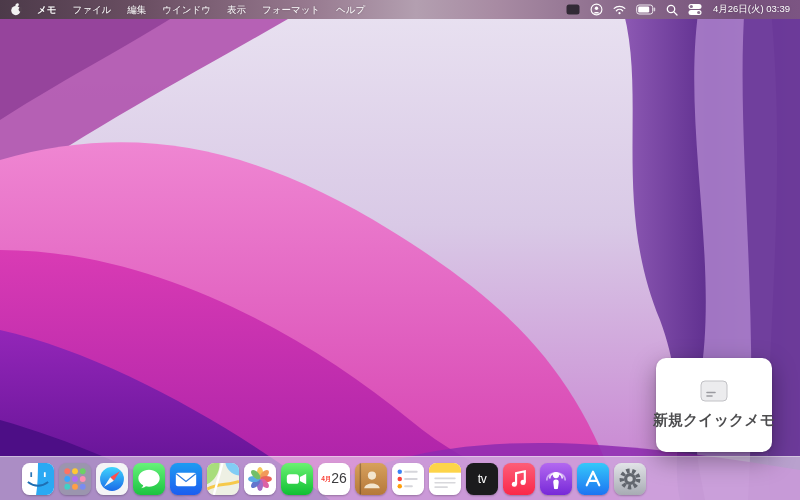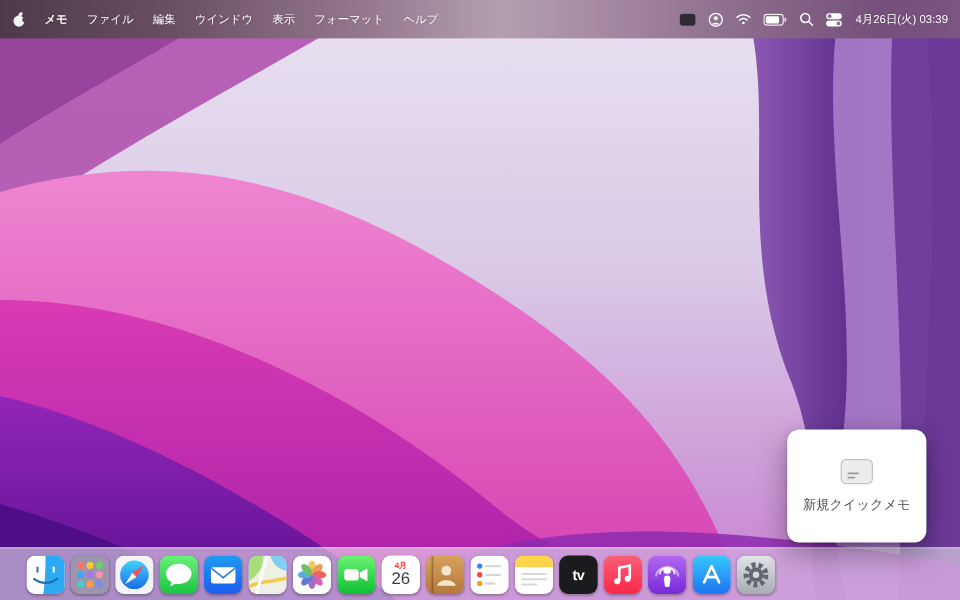--- a/index.html
+++ b/index.html
@@ -3,47 +3,47 @@
 <meta charset="utf-8">
 <style>
   *{margin:0;padding:0;box-sizing:border-box}
   html,body{width:800px;height:500px}
   body{font-family:"Liberation Sans","DejaVu Sans",sans-serif;overflow:hidden;position:relative;background:#000}
   #screen{position:absolute;inset:0;overflow:hidden}
   .wallpaper{position:absolute;inset:0}
   .wallpaper svg{display:block;width:100%;height:100%}
 
   
-  .menubar{position:absolute;top:0;left:0;right:0;height:32px;display:flex;justify-content:space-between;
+  .menubar{position:absolute;top:0;left:0;right:0;height:19px;display:flex;justify-content:space-between;
     background:linear-gradient(90deg,#4c3a49 0%,#6b4f63 18%,#96788e 38%,#b39fb0 52%,#a88ba3 62%,#8a6a8b 78%,#75507a 92%,#7c5583 100%);
     color:#fff;font-size:9.5px;z-index:10;text-shadow:0 0 2px rgba(0,0,0,.25)}
   .mb-left{display:flex;align-items:center;height:100%}
   .apple{display:flex;align-items:center;padding:0 7px 0 10px;height:100%}
   .mb-item{padding:0 8px;line-height:17px;white-space:nowrap}
   .mb-item.app{font-weight:bold}
   .mb-right{display:flex;align-items:center;height:100%}
   .st{display:flex;align-items:center;padding:0 5px;height:100%}
   .mb-time{padding:0 10px 0 6px;white-space:nowrap}
 
   
   .dock{position:absolute;left:0;right:0;bottom:0;height:44px;background:rgba(250,246,250,.55);
     border-top:1px solid rgba(255,255,255,.4);display:flex;align-items:center;padding-left:22px;gap:5px;z-index:5}
   .dicon{width:32px;height:32px;border-radius:7.5px;overflow:hidden;position:relative;flex:0 0 auto;box-shadow:0 1px 2px rgba(0,0,0,.25)}
   .dicon svg{display:block;width:100%;height:100%}
-  .cal{background:#fff;display:flex;flex-direction:column;align-items:center;justify-content:center}
+  .cal{background:#fff;display:flex;flex-direction:row;align-items:center;justify-content:center}
   .cal .m{color:#fa3b30;font-size:6.5px;font-weight:700;line-height:1;margin-top:2px}
   .cal .d{color:#3c3c3e;font-size:14px;line-height:1.05;font-weight:400}
   .tv{background:#1b1b1d;display:flex;align-items:center;justify-content:center}
-  .tv span{color:#fff;font-weight:700;font-size:12px;letter-spacing:-.5px}
+  .tv span{color:#fff;font-weight:400;font-size:12px;letter-spacing:-.5px}
 
   
   .quicknote{position:absolute;right:28px;bottom:48px;width:116px;height:94px;background:#fff;border-radius:10px;
     box-shadow:0 8px 24px rgba(0,0,0,.35),0 1px 3px rgba(0,0,0,.2);
     display:flex;flex-direction:column;align-items:center;justify-content:center;gap:9px;z-index:20}
-  .qn-label{font-size:11px;font-weight:400;color:#4c4c4e;white-space:nowrap}
+  .qn-label{font-size:15px;font-weight:700;color:#4c4c4e;white-space:nowrap}
 </style>
 </head>
 <body>
 
 <div id="screen">
 
   <div class="wallpaper">
     <svg viewBox="0 0 800 500" preserveAspectRatio="none">
       <defs>
         <linearGradient id="gBase" x1="0" y1="0" x2="0" y2="1">

